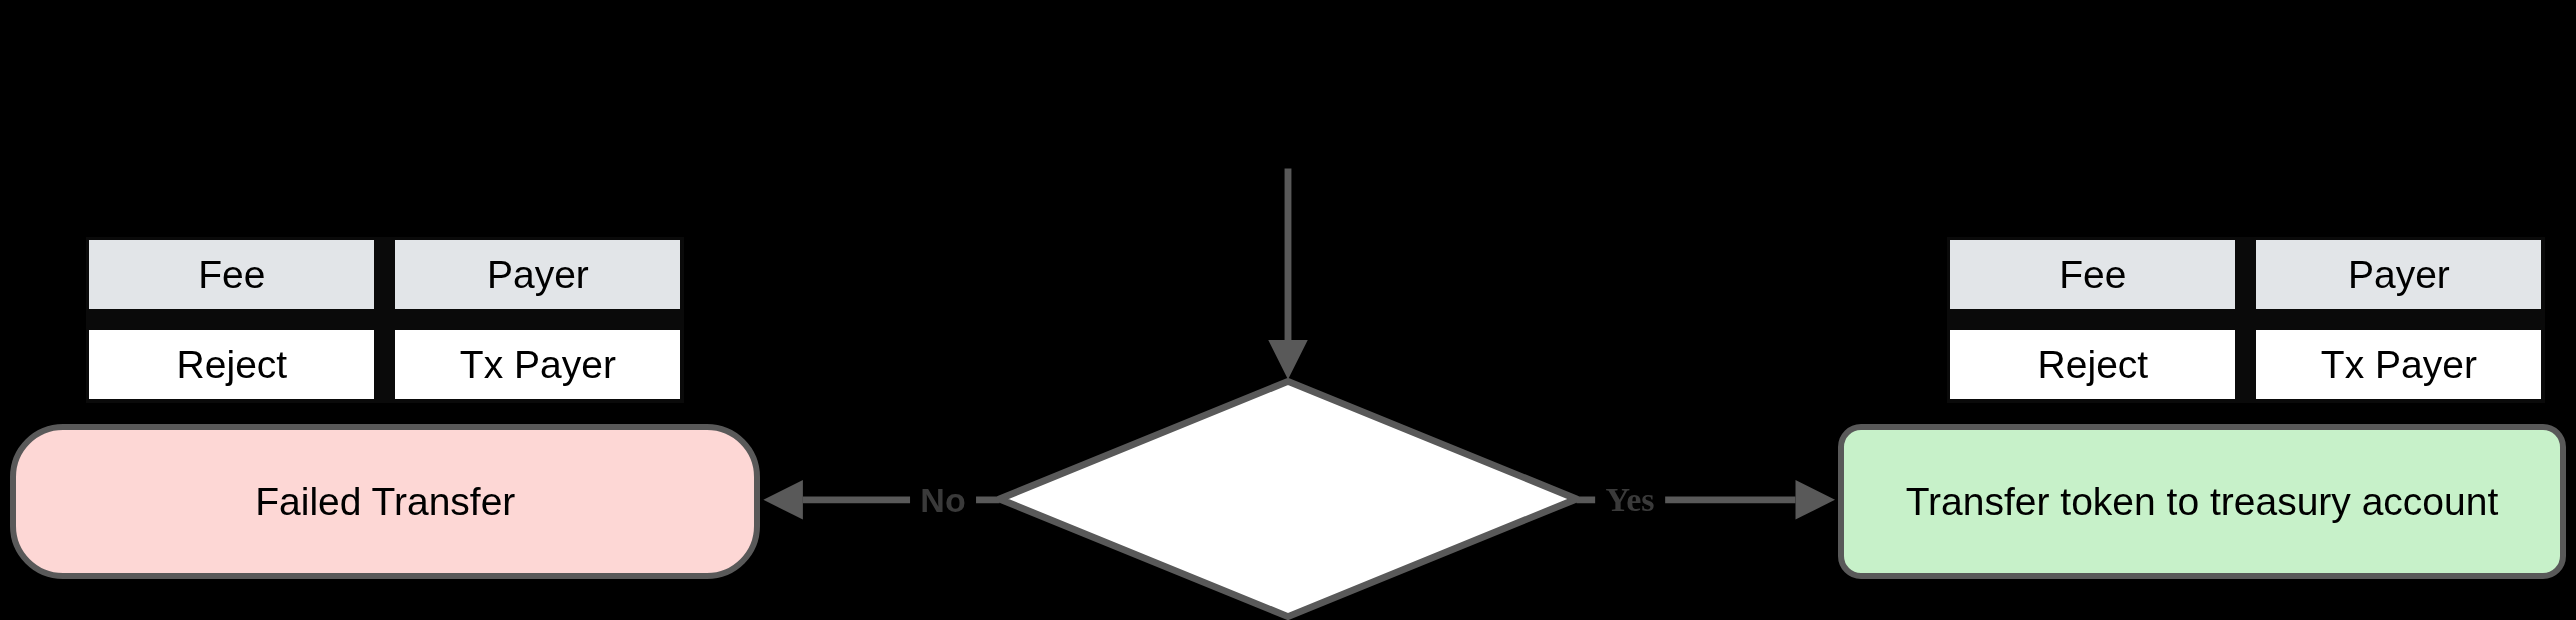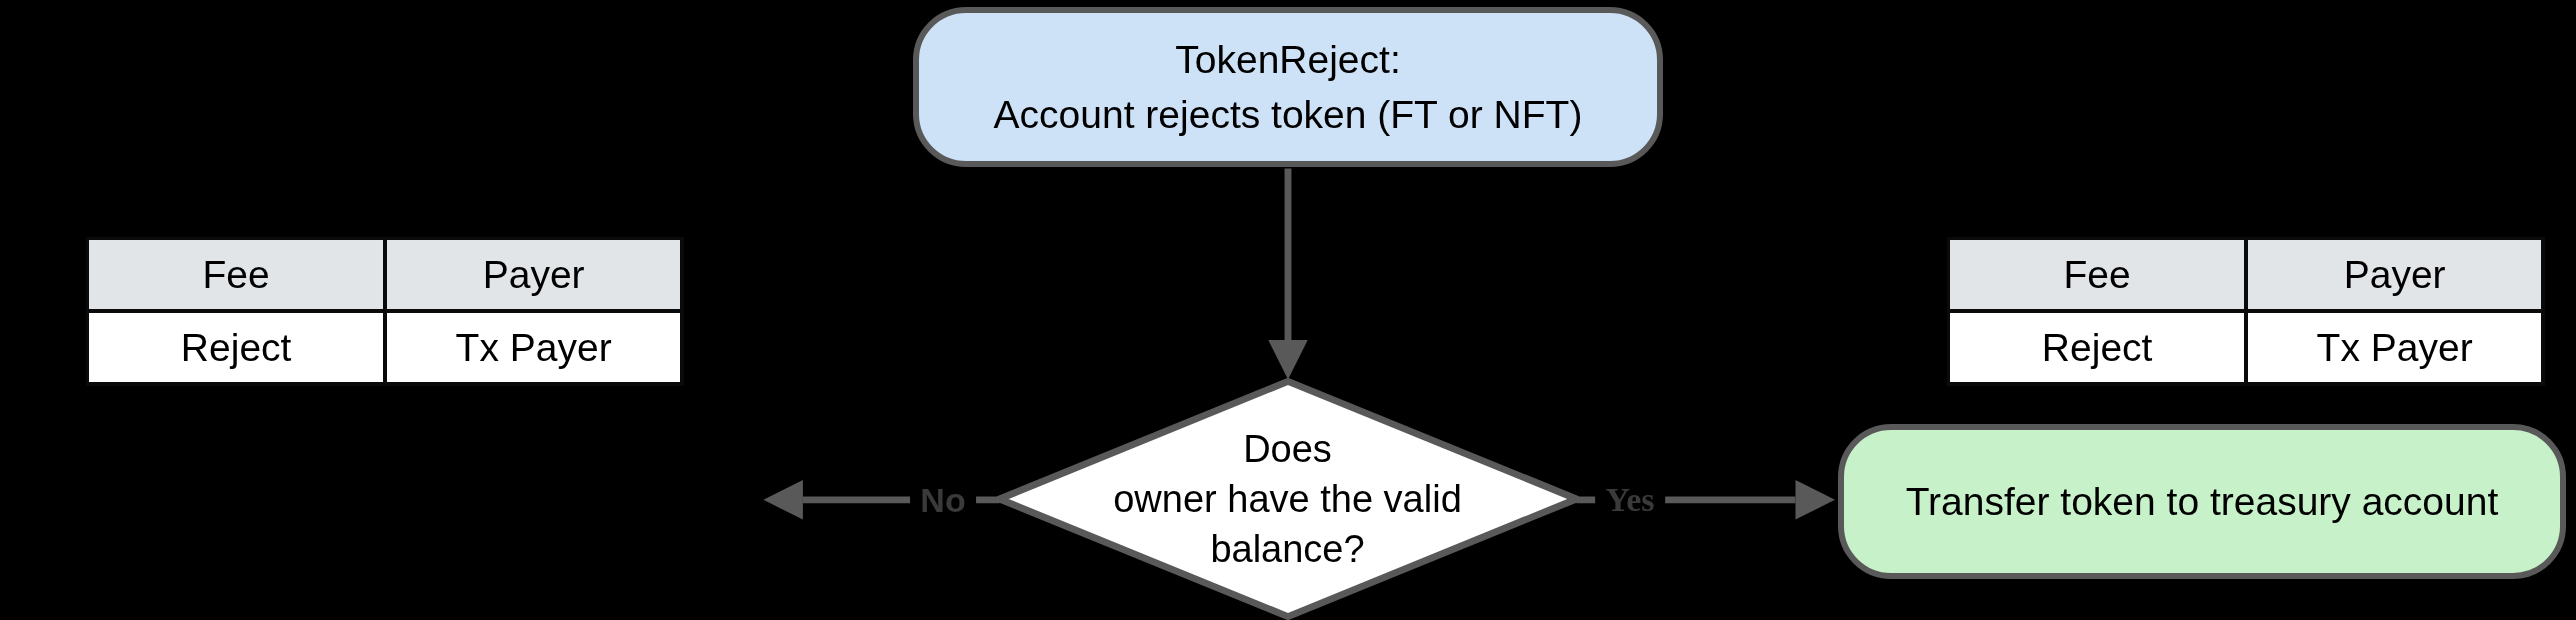--- a/index.html
+++ b/index.html
@@ -34,21 +34,21 @@
     display: flex;
     align-items: center;
     justify-content: center;
     text-align: center;
     font-size: 39px;
     line-height: 55px;
     white-space: pre-line;
   }
   .node-start   { left: 913px; top: 6.9px;   width: 750px; height: 160px; background: var(--start-fill); }
   .node-fail    { left: 10.3px;   top: 424px; width: 750px; height: 155px; background: var(--fail-fill); }
-  .node-success { left: 1838px; top: 424px; width: 728px; height: 155px; background: var(--success-fill); }
+  .node-success { left: 1838px; top: 424px; width: 728px; height: 155px; background: var(--success-fill); border-radius: 23px; }
   .diamond-text {
     position: absolute;
     left: 1030px; top: 422px;
     width: 515px; height: 153px;
     display: flex;
     align-items: center;
     justify-content: center;
     text-align: center;
     font-size: 38px;
     line-height: 50px;
@@ -66,21 +66,21 @@
   }
   .edge-label-no  { left: 943px; top: 500px; text-align: center; }
   .edge-label-yes { left: 1630px; top: 500px; font-family: Liberation Serif, serif; }
   .fee-table {
     position: absolute;
     width: 591px;
     background: var(--table-grid);
     display: grid;
     grid-template-columns: 1fr 1fr;
     grid-template-rows: 69px 69px;
-    gap: 4px;
+    gap: 21px;
     padding: 3.4px;
     box-sizing: content-box;
   }
   .fee-table-left  { left: 86px;  top: 237px; }
   .fee-table-right { left: 1947px; top: 237px; }
   .fee-cell {
     display: flex;
     align-items: center;
     justify-content: center;
     font-size: 39px;
@@ -100,31 +100,25 @@
 
     <line class="arrow-line" x1="1164" y1="582" x2="935" y2="582"></line>
     <polygon class="arrow-head" points="889,582 935,559 935,605"></polygon>
 
     <line class="arrow-line" x1="1836" y1="582" x2="2091" y2="582"></line>
     <polygon class="arrow-head" points="2137,582 2091,559 2091,605"></polygon>
 
     <polygon class="diamond-shape" points="1500,444 1836,581 1500,718 1164,581"></polygon>
   </svg>
 
-  <div class="node node-start">
-    <span>TokenReject:
-Account rejects token (FT or NFT)</span>
+
+
+  <div class="node node-fail">
+    <span>Failed Transfer</span>
   </div>
-
-  <div class="diamond-text">
-    <span>Does
-owner have the valid
-balance?</span>
-  </div>
-
 
   <div class="node node-success">
     <span>Transfer token to treasury account</span>
   </div>
 
   <div class="edge-label edge-label-no">No</div>
   <div class="edge-label edge-label-yes">Yes</div>
 
   <div class="fee-table fee-table-left">
     <div class="fee-cell header">Fee</div>

